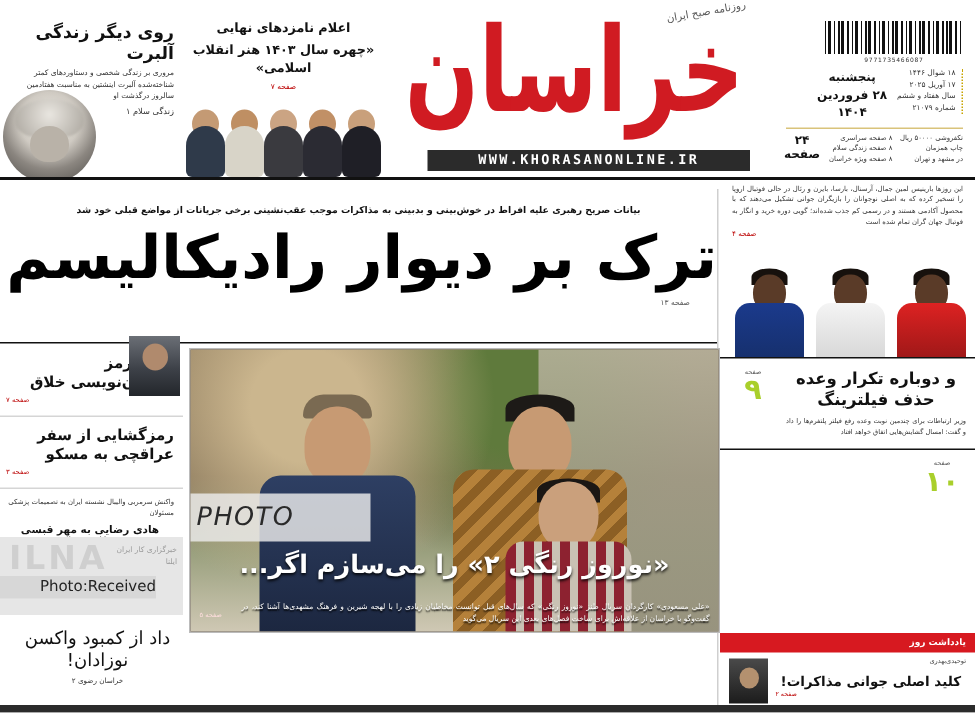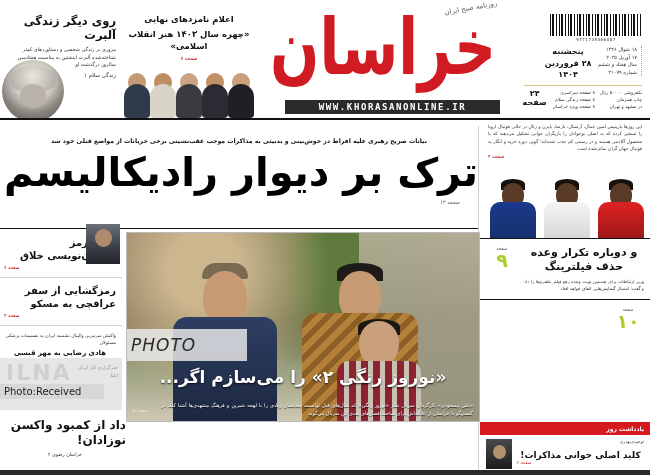--- a/index.html
+++ b/index.html
@@ -81,23 +81,23 @@
   .lc-names{font-size:7px;font-weight:700;color:#111;text-align:center;padding-top:2px;}
   .lc-note{font-size:5px;color:#222;text-align:center;}
   .portrait{position:absolute;right:2px;top:-6px;width:34px;height:40px;
     background:linear-gradient(180deg,#6b6f76 0%,#3d4148 55%,#23262b 100%);}
   .portrait:after{content:"";position:absolute;left:9px;top:5px;width:17px;height:18px;border-radius:50%;background:#b08a6d;}
   
   .ilna{position:absolute;left:0;top:358px;width:122px;height:52px;background:#e6e6e6;overflow:hidden;}
   .ilna-logo{position:absolute;left:6px;top:2px;font-size:22px;font-weight:700;color:#cfcfcf;letter-spacing:2px;direction:ltr;}
   .ilna-fa{position:absolute;right:4px;top:6px;font-size:5px;color:#9a9a9a;text-align:right;line-height:1.5;}
   .ilna-photo{position:absolute;left:0;top:26px;width:104px;height:15px;background:#d7d7d7;}
-  .ilna-photo span{display:block;font-size:10px;color:#222;line-height:15px;padding-left:4px;direction:ltr;}
+  .ilna-photo span{display:block;font-size:10px;color:#222;line-height:15px;padding-left:16px;direction:ltr;text-align:right;}
   .vaccine{position:absolute;left:0;top:412px;width:122px;padding:6px 6px 0 4px;background:#fff;}
-  .vac-title{font-size:12px;font-weight:700;color:#111;line-height:1.25;}
+  .vac-title{font-size:12px;font-weight:400;color:#111;text-align:center;line-height:1.25;}
   .vac-page{font-size:4.8px;color:#333;text-align:center;padding-top:4px;}
   
   .photo{position:absolute;left:126px;top:232px;width:352px;height:188px;overflow:hidden;
     border:1px solid #bbb;background:#6b5a46;}
   .ph-bg{position:absolute;inset:0;
     background:
       radial-gradient(circle at 22% 20%,#cbb68e 0 12%,rgba(0,0,0,0) 40%),
       radial-gradient(circle at 62% 16%,#5f7a3c 0 14%,rgba(0,0,0,0) 44%),
       linear-gradient(180deg,#8d7a5c 0%,#7d6c52 45%,#9aa07e 72%,#cfc8b4 100%);
   }

